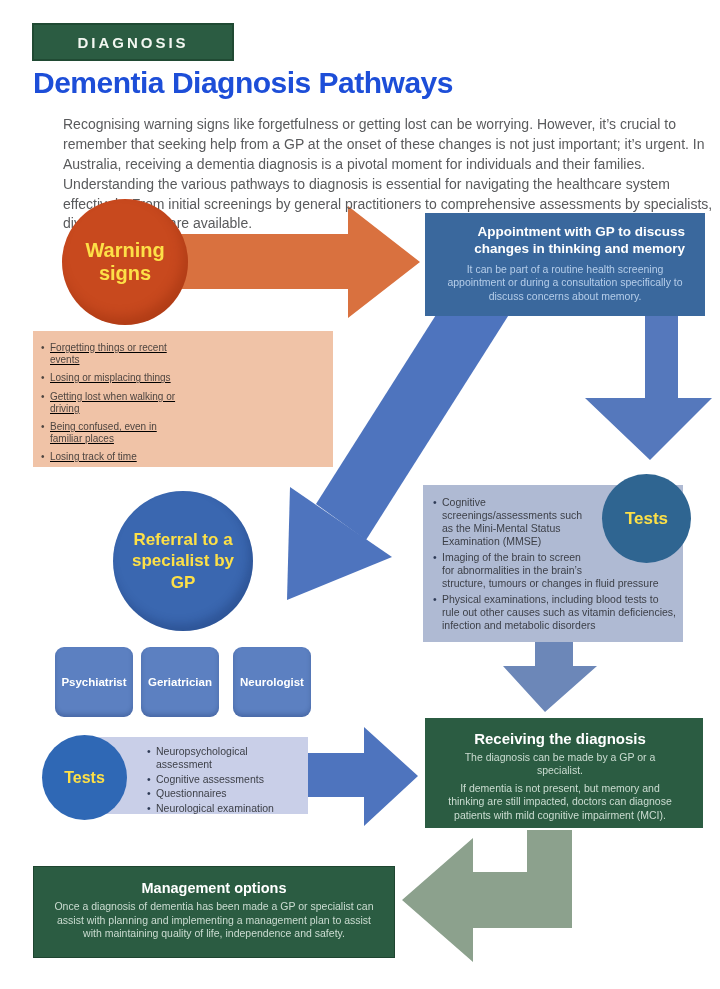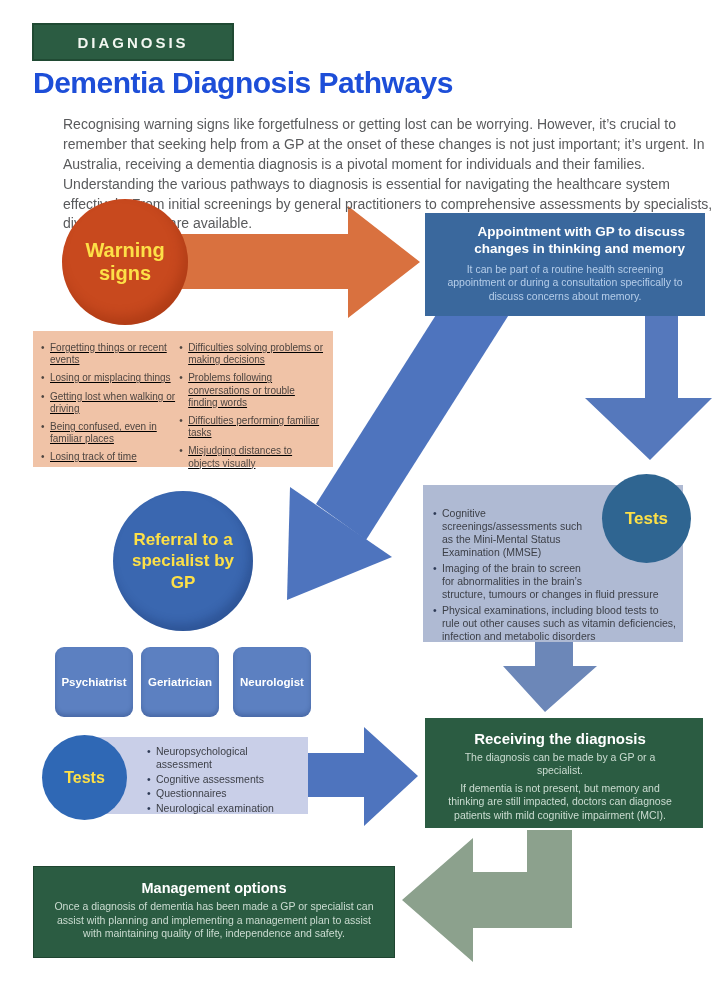--- a/index.html
+++ b/index.html
@@ -39,21 +39,21 @@
 
   .salmon-box { position:absolute; left:33px; top:331px; width:300px; height:136px; z-index:2;
                 background:#F0C3A7; padding:11px 8px 0 8px; display:flex; gap:2px;text-decoration:underline; }
   .salmon-box ul { list-style:none; }
   .salmon-box li { font-size:10px; line-height:1.22; color:#4e4540; margin-bottom:6px; padding-left:9px; position:relative; }
   .salmon-box li::before { content:"•"; position:absolute; left:0; top:0; color:#4e4540; }
   .col-left { width:140px; }
   .col-right { width:150px; }
 
   .tests-box-1 { position:absolute; left:423px; top:485px; width:260px; height:157px; z-index:2;
-                 background:#AFBAD3; padding:22px 6px 0 10px; }
+                 background:#AFBAD3; padding:11px 6px 0 10px; }
   .tests-box-1 .circle-spacer { float:right; width:84px; height:76px; }
   .tests-box-1 ul { list-style:none; }
   .tests-box-1 li { font-size:10.5px; line-height:1.24; color:#3c3f47; margin-bottom:3px; padding-left:9px; position:relative; }
   .tests-box-1 li::before { content:"•"; position:absolute; left:0; top:0; color:#2d3a55; }
 
   .spec-box { position:absolute; top:647px; width:78px; height:70px; z-index:2; border-radius:9px;
               background:#5C80C1; color:#ffffff; font-weight:bold; font-size:11.5px;
               display:flex; align-items:center; justify-content:center;
               box-shadow: inset 0 -3px 4px rgba(20,40,90,0.25); }
   .spec-1 { left:55px; } .spec-2 { left:141px; } .spec-3 { left:233px; }
@@ -102,26 +102,20 @@
   </div>
 
   <div class="salmon-box">
     <ul class="col-left">
         <li>Forgetting things or recent events</li>
         <li>Losing or misplacing things</li>
         <li>Getting lost when walking or driving</li>
         <li>Being confused, even in familiar places</li>
         <li>Losing track of time</li>
       </ul>
-    <ul class="col-right">
-        <li>Difficulties solving problems or making decisions</li>
-        <li>Problems following conversations or trouble finding words</li>
-        <li>Difficulties performing familiar tasks</li>
-        <li>Misjudging distances to objects visually</li>
-      </ul>
   </div>
 
   <div class="circle referral-circle">
     <span>Referral to a specialist by GP</span>
   </div>
 
   <div class="tests-box-1">
     <div class="circle-spacer"></div>
     <ul>
         <li>Cognitive screenings/assessments such as the Mini-Mental Status Examination (MMSE)</li>

